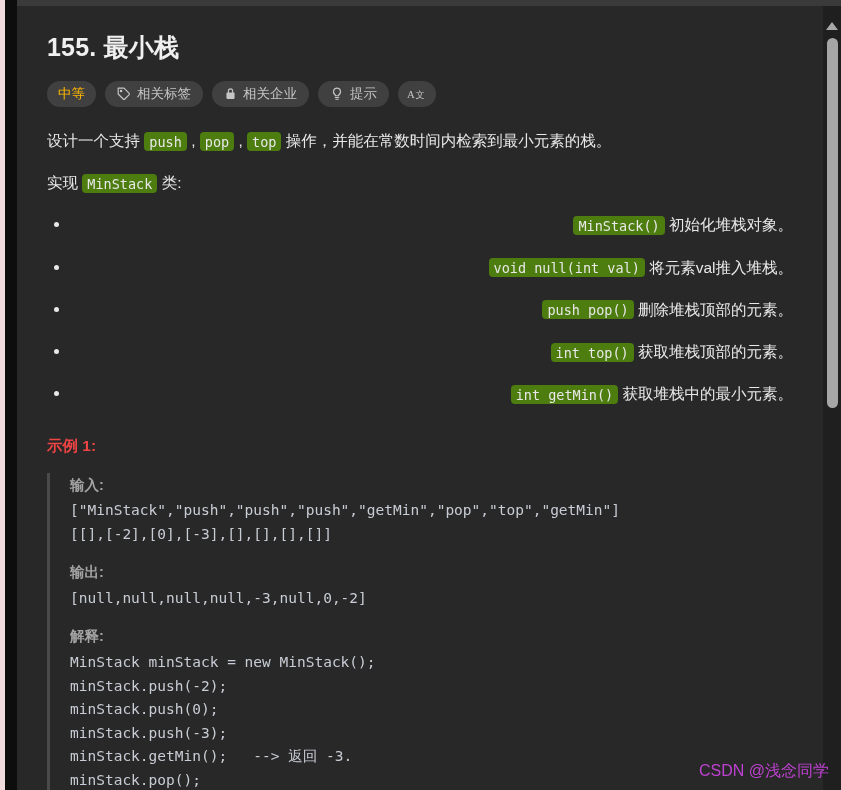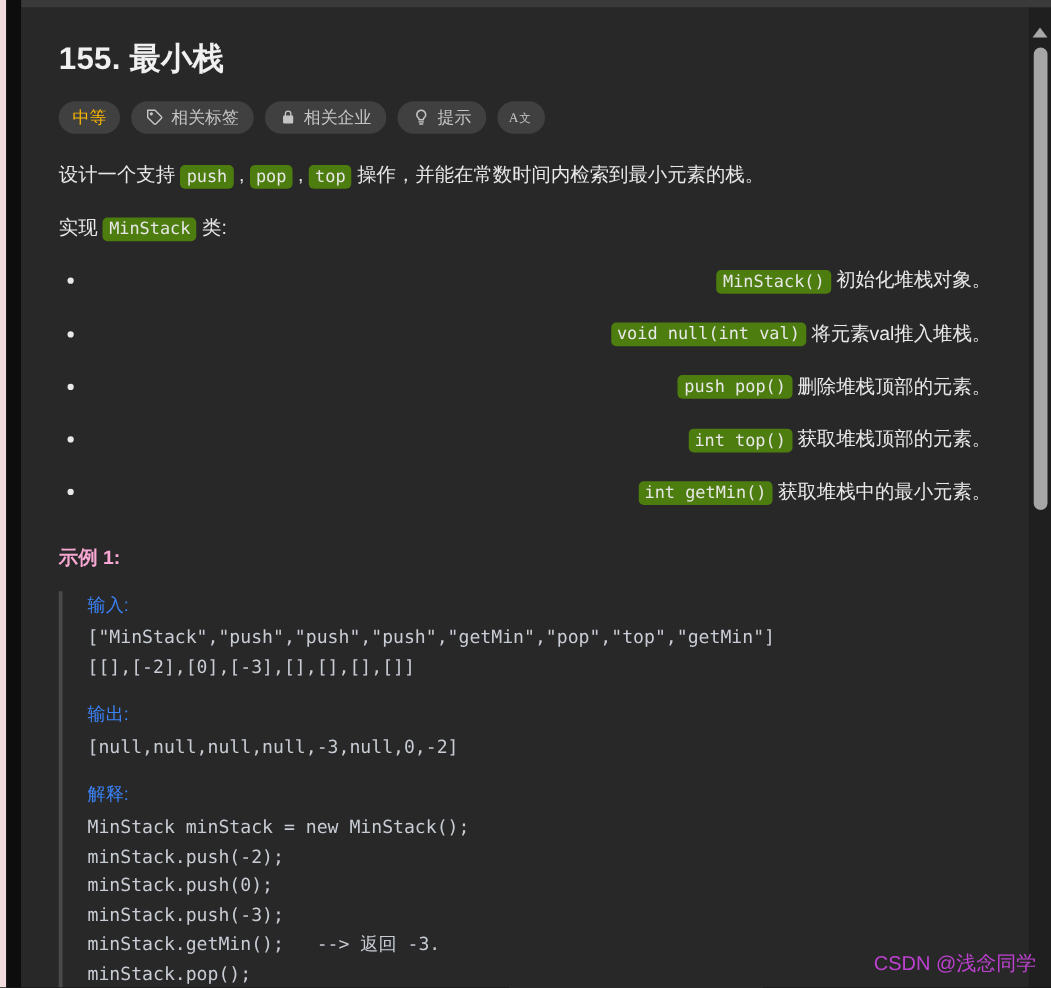--- a/index.html
+++ b/index.html
@@ -133,34 +133,34 @@
     left: 7px;
     top: 9px;
     width: 5px;
     height: 5px;
     border-radius: 50%;
     background: #e8e8e8;
   }
 
   
   .example-title {
-    color: #f9a8d4;
+    color: #ef4444;
     font-size: 15.5px;
     font-weight: bold;
     margin: 0 0 16px 0;
   }
   .example-block {
     border-left: 3px solid #4a4a4a;
     padding: 2px 0 2px 20px;
     margin: 0;
   }
   .ex-label {
-    color: #3b82f6;
+    color: #a3a3a3;
     font-size: 14.5px;
-    font-weight: normal;
+    font-weight: bold;
     font-family: "Liberation Sans", "DejaVu Sans", sans-serif;
     margin: 0 0 3px 0;
     line-height: 1.5;
   }
   .ex-code {
     font-family: "DejaVu Sans Mono", "Liberation Mono", monospace;
     color: #c8ccd4;
     font-size: 14.5px;
     line-height: 1.62;
     white-space: pre;

